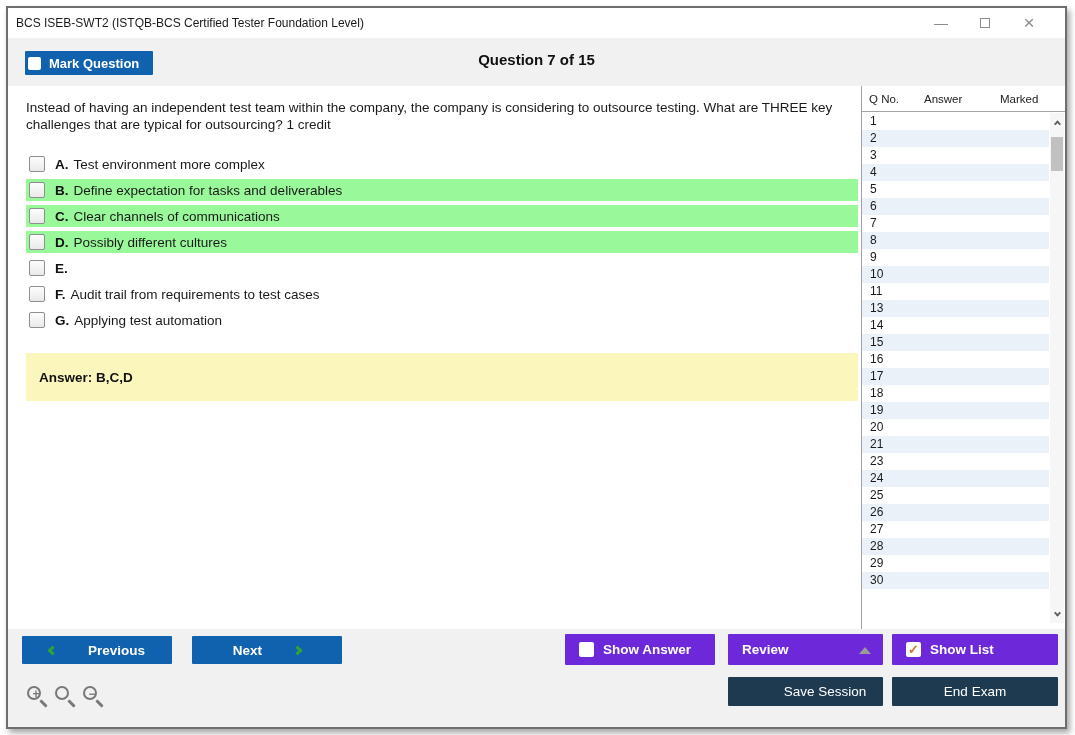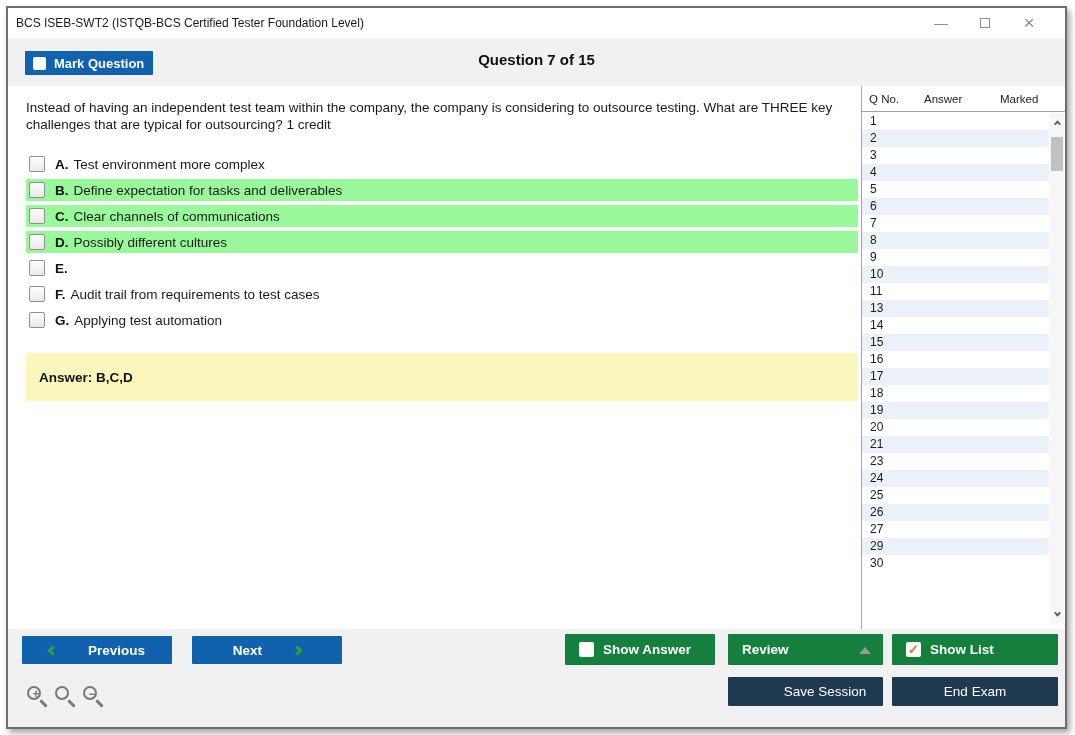--- a/index.html
+++ b/index.html
@@ -17,21 +17,21 @@
   .ctrl { width: 44px; height: 28px; display: flex; align-items: center; justify-content: center; color: #8c8c8c; cursor: default; }
   .ctrl.min { font-size: 14px; }
   .maxbox { width: 10px; height: 10px; border: 1.5px solid #8c8c8c; display: inline-block; }
   .ctrl.close { font-size: 19px; font-weight: 400; }
   
   .toolbar { height: 48px; background: #f1f1f1; position: relative; flex: 0 0 auto; }
   .btn { border: none; cursor: pointer; font-family: "Liberation Sans", sans-serif; }
   .mark-btn {
     position: absolute; left: 17px; top: 13px; width: 128px; height: 24px;
     background: #1062ae; color: #fff; font-weight: bold; font-size: 13px;
-    display: flex; align-items: center; padding-left: 8px; border-radius: 1px;
+    display: flex; align-items: center; padding-left: 3px; border-radius: 1px;
   }
   .cb { width: 13px; height: 13px; background: #fff; border-radius: 2px; display: inline-block; margin-right: 8px; flex: 0 0 auto; }
   .qcounter { position: absolute; left: 0; right: 0; top: 13px; text-align: center; font-weight: bold; font-size: 15px; color: #111; }
   
   .content { flex: 1 1 auto; display: flex; background: #fff; min-height: 0; }
   .main { flex: 1 1 auto; position: relative; }
   .qtext { margin: 13px 20px 0 18px; font-size: 13.5px; line-height: 17px; color: #1a1a1a; max-width: 834px; }
   .options { margin: 20px 0 0 18px; width: 832px; }
   .option { display: flex; align-items: center; height: 22px; margin-bottom: 4px; padding-left: 3px; background: #fff; }
   .option.hl { background: #99f899; }
@@ -50,21 +50,21 @@
   .sarrow { position: absolute; left: 0; width: 14px; height: 14px; display: flex; align-items: center; justify-content: center; }
   .sarrow.up { top: 2px; } .sarrow.down { bottom: 2px; }
   .chev { display: block; width: 5px; height: 5px; border-left: 2px solid #606060; border-top: 2px solid #606060; }
   .up-ch { transform: rotate(45deg) translate(1px,1px); }
   .down-ch { transform: rotate(225deg) translate(1px,1px); }
   .sthumb { position: absolute; left: 1px; top: 24px; width: 12px; height: 34px; background: #c1c1c1; }
   
   .footer { height: 98px; background: #f1f1f1; position: relative; flex: 0 0 auto; }
   .fbtn { position: absolute; display: flex; align-items: center; justify-content: center; color: #fff; font-size: 13.5px; border-radius: 1px; }
   .blue { background: #1062ae; font-weight: bold; gap: 10px; }
-  .orange { background: #15803d; font-weight: bold; }
+  .orange { background: #6d28d9; font-weight: bold; }
   .navy { background: #1e3a50; font-weight: normal; }
   .prev-btn { left: 14px; top: 7px; width: 150px; height: 28px; }
   .next-btn { left: 184px; top: 7px; width: 150px; height: 28px; }
   .gchev { display: inline-block; width: 7px; height: 7px; }
   .gchev.left { border-left: 3px solid #2fa435; border-bottom: 3px solid #2fa435; transform: rotate(45deg); margin-right: 22px; }
   .gchev.right { border-right: 3px solid #2fa435; border-top: 3px solid #2fa435; transform: rotate(45deg); margin-left: 22px; }
   .show-answer-btn { left: 557px; top: 5px; width: 150px; height: 31px; justify-content: flex-start; padding-left: 14px; }
   .review-btn { left: 720px; top: 5px; width: 155px; height: 31px; justify-content: flex-start; padding-left: 14px; }
   .rev-tri { position: absolute; right: 12px; top: 13px; width: 0; height: 0; border-left: 6px solid transparent; border-right: 6px solid transparent; border-bottom: 7px solid #9a9a9a; }
   .show-list-btn { left: 884px; top: 5px; width: 166px; height: 31px; justify-content: flex-start; padding-left: 14px; }
@@ -257,20 +257,23 @@
           </div>
 
           <div class="srow">
             <span>26</span>
           </div>
 
           <div class="srow">
             <span>27</span>
           </div>
 
+          <div class="srow">
+            <span>28</span>
+          </div>
 
           <div class="srow">
             <span>29</span>
           </div>
 
           <div class="srow">
             <span>30</span>
           </div>
         </div>
       <div class="sbar">

